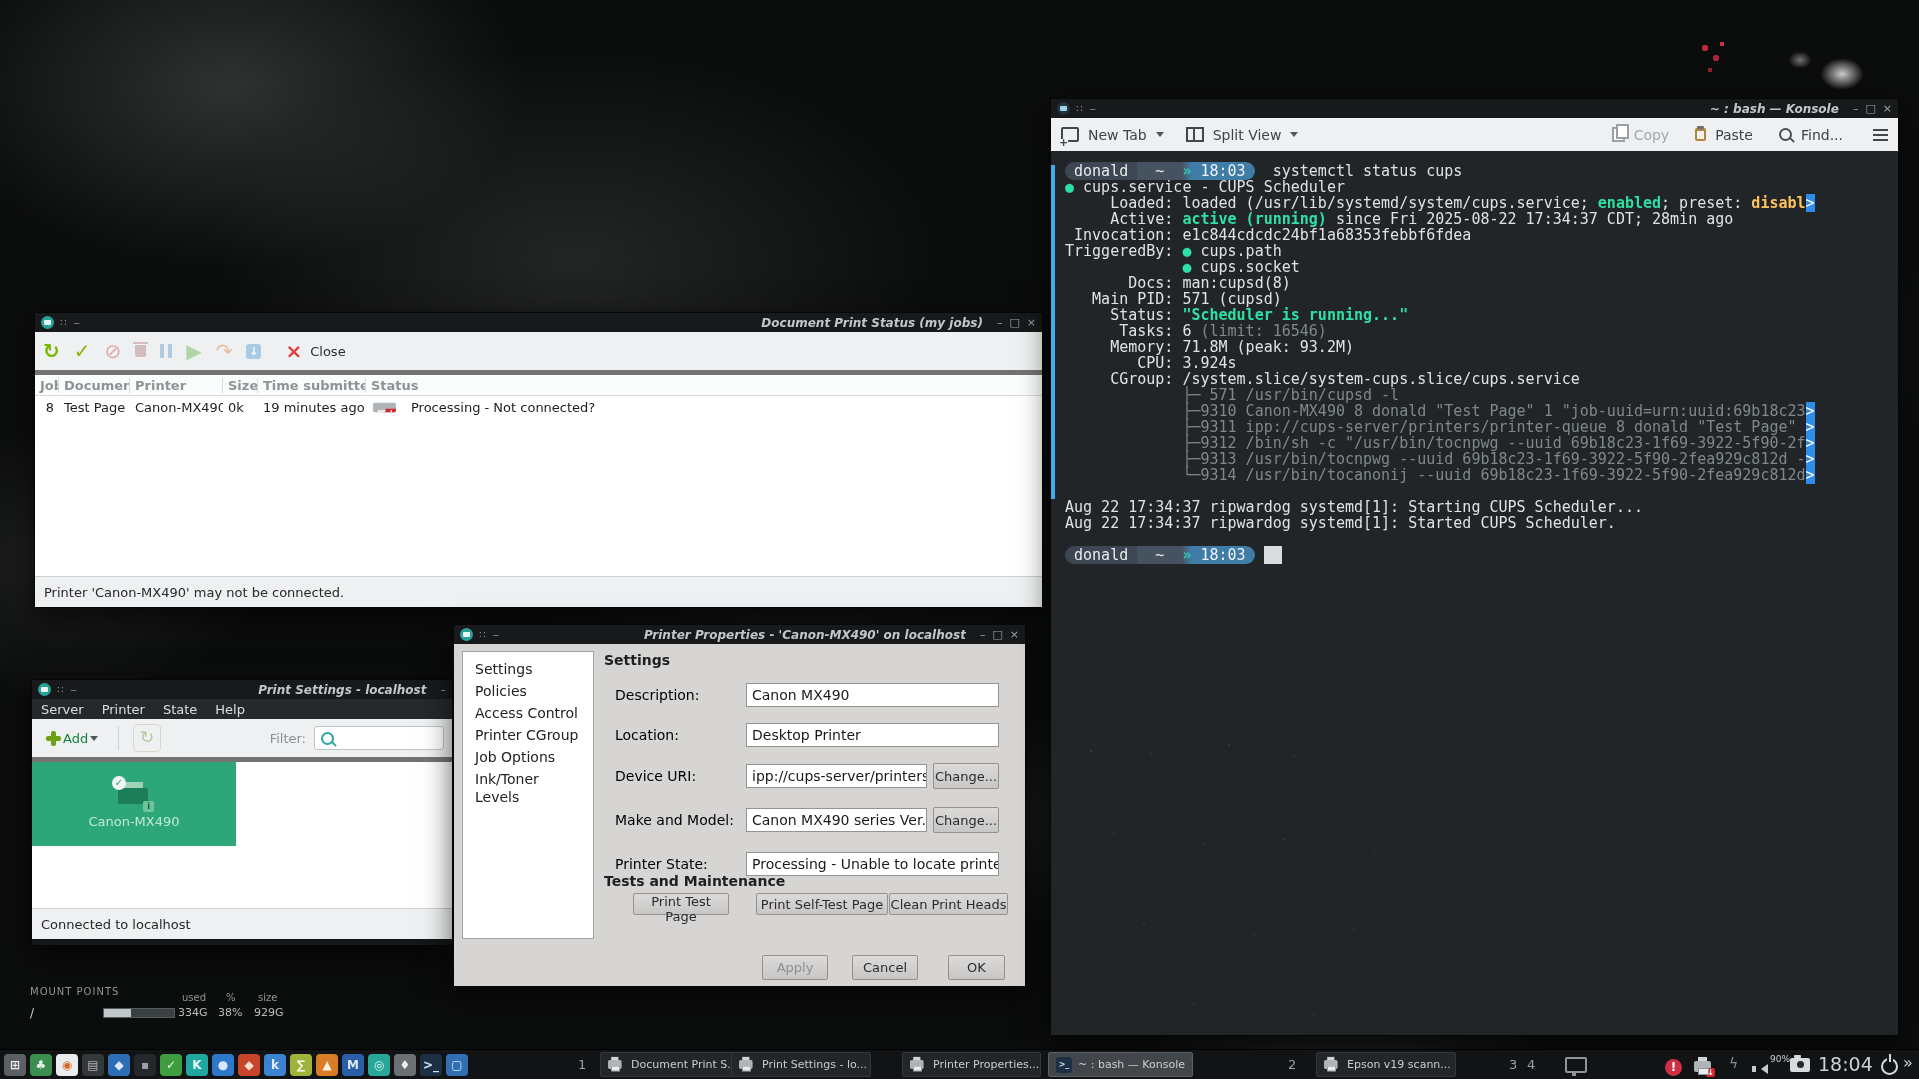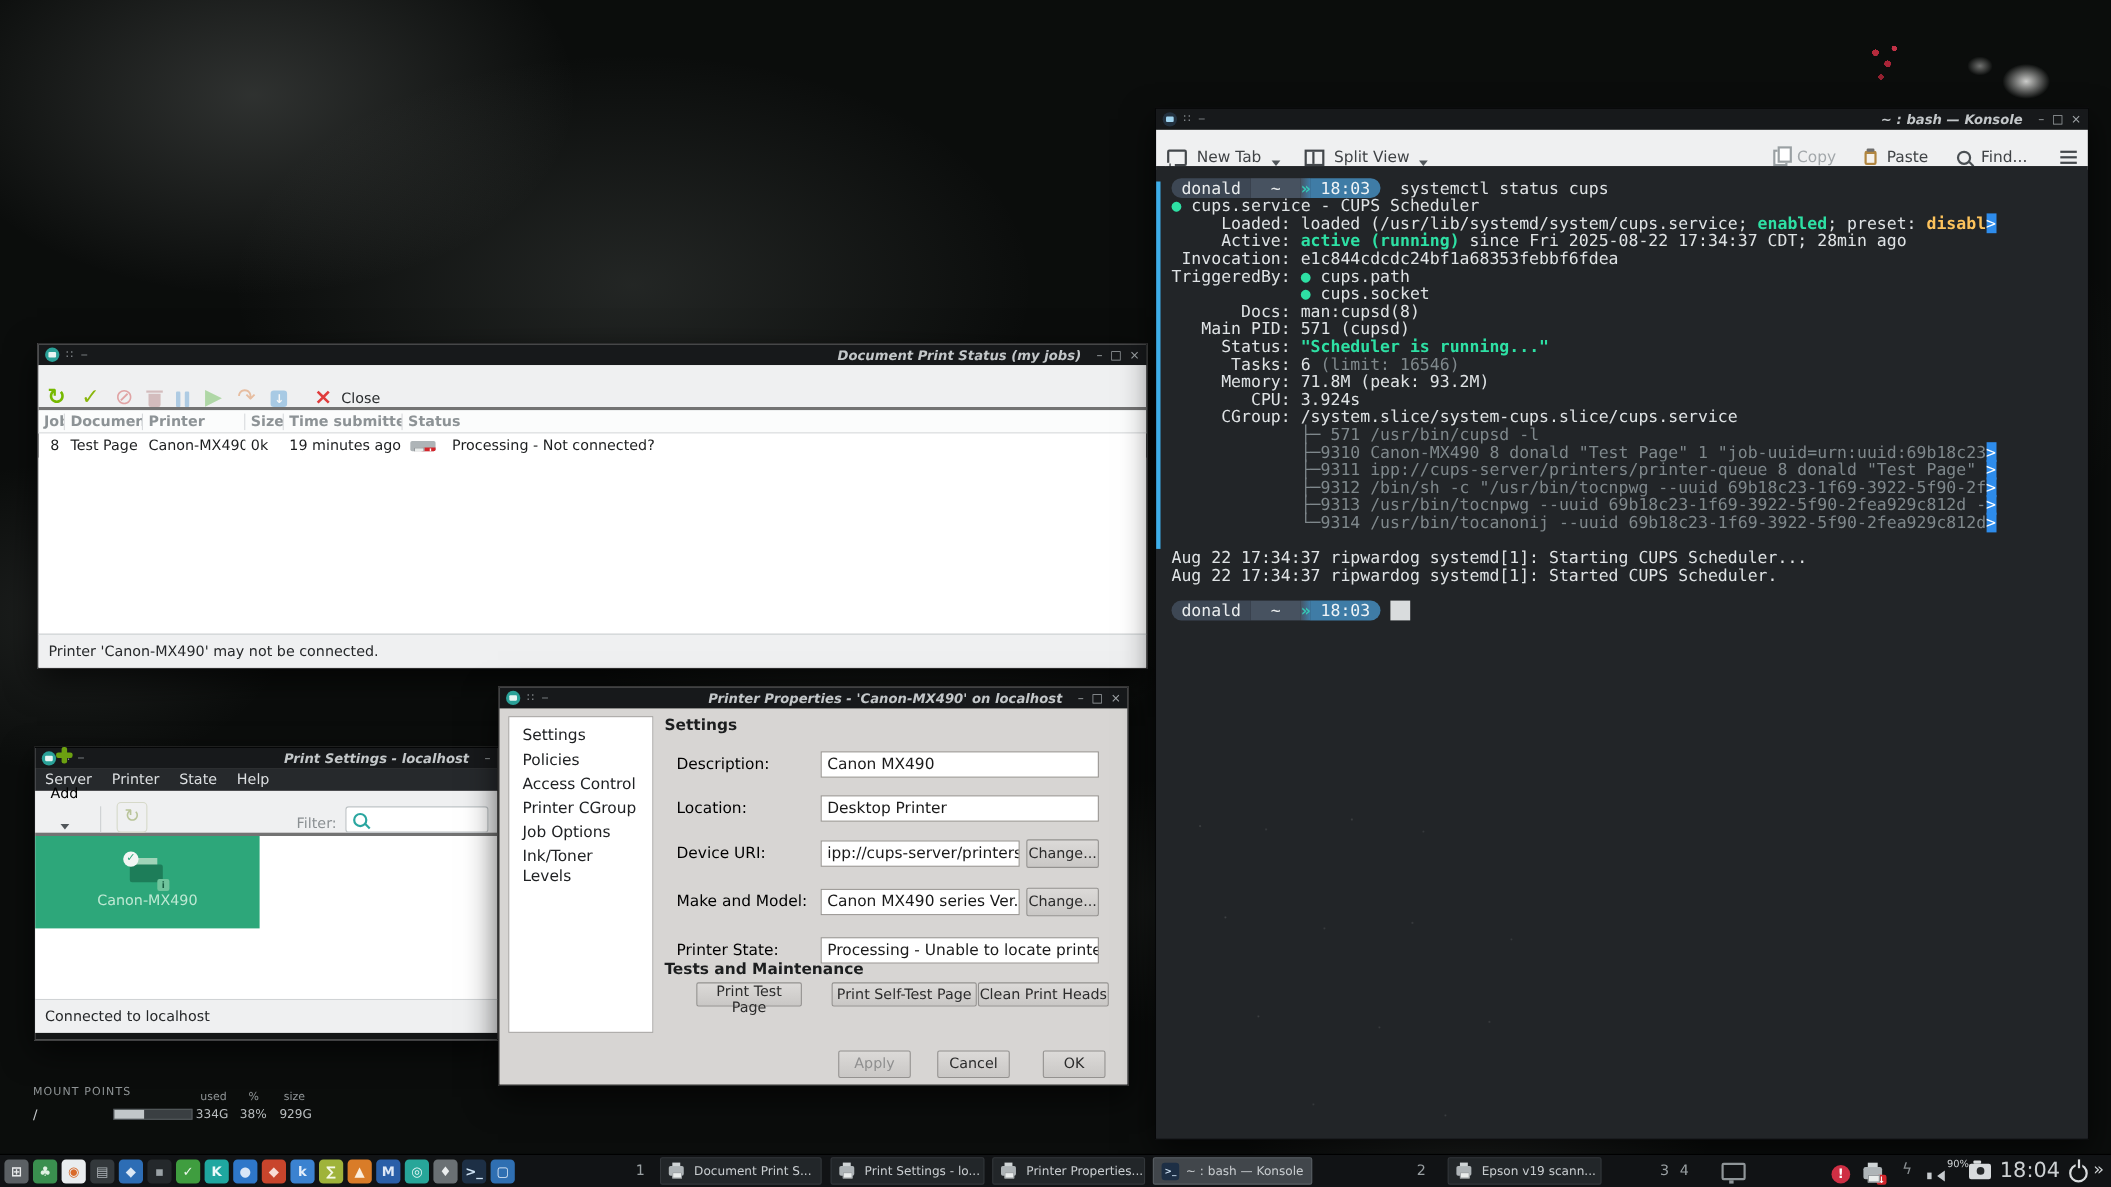--- a/index.html
+++ b/index.html
@@ -25,21 +25,21 @@
   .win{position:absolute;border:1px solid #050607;box-shadow:0 10px 28px rgba(0,0,0,.65);background:#fff;}
   .tb{height:19px;background:#17191b;color:#b9bec1;display:flex;align-items:center;padding:0 6px;gap:6px;font-size:12px;}
   .tb .glyph{color:#8d9296;font-size:10px;letter-spacing:1px;}
   .tb .title{margin-left:auto;font-style:italic;font-weight:bold;color:#c3c7c9;white-space:nowrap;overflow:hidden;}
   .tb .btns{display:flex;gap:7px;color:#9fa4a7;font-size:11px;margin-left:8px;}
   .tb .btns span{cursor:default;}
   .appico{width:13px;height:13px;border-radius:7px;background:#2aa198;position:relative;flex:0 0 auto;}
   .appico::after{content:"";position:absolute;left:3px;top:4px;width:7px;height:5px;background:#e8f6f4;border-radius:1px;}
   .appico.dark{background:#23313f;}
   .appico.dark::after{background:#9fd4f0;}
-  .toolbar{background:#eff0f1;border-bottom:3px solid #737373;display:flex;align-items:flex-end;}
+  .toolbar{background:#eff0f1;border-bottom:5px solid #737373;display:flex;align-items:center;}
   .statusbar{background:#eff0f1;border-top:1px solid #ccd0d2;color:#26282a;font-size:13px;display:flex;align-items:center;padding:0 9px;}
   
   .ico-printer{position:relative;width:17px;height:11px;background:#aeb4b7;border-radius:2px;display:inline-block;}
   .ico-printer::before{content:"";position:absolute;top:-4px;left:4px;width:9px;height:4px;background:#cfd4d6;}
   .ico-printer::after{content:"";position:absolute;bottom:-3px;left:4px;width:9px;height:5px;background:#e9eceb;border:1px solid #8f9598;}
   .badge{position:absolute;right:-4px;bottom:-5px;width:9px;height:9px;background:#d4262c;border-radius:2px;color:#fff;
     font-size:8px;line-height:9px;text-align:center;font-weight:bold;}
   .ico-plus{position:relative;width:15px;height:15px;display:inline-block;}
   .ico-plus::before,.ico-plus::after{content:"";position:absolute;background:#6ca111;border-radius:2px;}
   .ico-plus::before{left:0;top:5px;width:15px;height:5px;}
@@ -124,21 +124,21 @@
   #prnstat .c3{width:35px;flex:0 0 auto;box-sizing:border-box;}
   #prnstat .c4{width:108px;flex:0 0 auto;box-sizing:border-box;}
   #prnstat .c5{flex:1;border-right:none!important;}
   #prnstat .list{flex:1;background:#fff;}
   #prnstat .statusbar{height:30px;}
   .statcell{display:flex;align-items:center;gap:8px;}
   
   #psett{left:31px;top:679px;width:420px;height:265px;display:flex;flex-direction:column;background:#fff;}
   #psett .menubar{height:20px;background:#26292c;color:#dcdfe1;font-size:13px;display:flex;align-items:center;gap:18px;padding:0 9px;}
   #psett .toolbar{height:38px;padding:0 8px;gap:8px;}
-  .addbtn{display:flex;align-items:center;gap:20px;font-size:13px;color:#000000;padding:3px 6px;border-radius:3px;flex-direction:column;}
+  .addbtn{display:flex;align-items:center;gap:2px;font-size:13px;color:#15803d;padding:3px 6px;border-radius:3px;}
   .tsep{width:1px;height:24px;background:#ccd0d2;margin:0 6px;}
   .refresh-dis{width:26px;height:26px;border:1px solid #d6d9c9;border-radius:4px;color:#b9c49a;font-size:17px;text-align:center;line-height:24px;}
   #psett .filterlbl{margin-left:auto;color:#8b9093;font-size:13px;}
   .searchbox{display:flex;align-items:center;gap:5px;background:#fff;border:1px solid #bfc4c6;border-radius:3px;height:24px;width:130px;padding:0 6px;box-sizing:border-box;}
   #psett .main{flex:1;background:#fff;position:relative;}
   .ptile{position:absolute;left:0;top:0;width:204px;height:84px;background:#2da77a;display:flex;flex-direction:column;align-items:center;justify-content:center;gap:4px;}
   .ptile .nm{color:#bfe9d4;font-size:13px;}
   .tileico{position:relative;width:40px;height:30px;}
   .tileico .bodyp{position:absolute;left:4px;top:8px;width:30px;height:16px;background:#1d7d59;border-radius:2px;}
   .tileico .paper{position:absolute;left:9px;top:2px;width:20px;height:8px;background:#9fd4b8;}
@@ -403,21 +403,21 @@
     <span class="vl" style="left:224px;">929G</span>
   </div>
 
   <div id="taskbar">
     <span id="launchers"><span class="lch" style="left: 4px; background: rgb(91, 96, 100); color: rgb(232, 234, 235);">⊞</span><span class="lch" style="left: 30px; background: rgb(58, 143, 79); color: rgb(223, 240, 226);">♣</span><span class="lch" style="left: 56px; background: rgb(233, 237, 239); color: rgb(217, 106, 42);">◉</span><span class="lch" style="left: 82px; background: rgb(51, 56, 59); color: rgb(174, 180, 184);">▤</span><span class="lch" style="left: 108px; background: rgb(45, 109, 181); color: rgb(220, 232, 245);">◆</span><span class="lch" style="left: 134px; background: rgb(36, 40, 43); color: rgb(154, 161, 165);">▪</span><span class="lch" style="left: 160px; background: rgb(63, 157, 63); color: rgb(234, 246, 234);">✓</span><span class="lch" style="left: 186px; background: rgb(31, 167, 160); color: rgb(234, 250, 250);">K</span><span class="lch" style="left: 212px; background: rgb(46, 119, 201); color: rgb(216, 230, 247);">●</span><span class="lch" style="left: 238px; background: rgb(200, 69, 44); color: rgb(247, 221, 214);">◆</span><span class="lch" style="left: 264px; background: rgb(59, 130, 208); color: rgb(227, 238, 251);">k</span><span class="lch" style="left: 290px; background: rgb(159, 179, 58); color: rgb(244, 248, 228);">∑</span><span class="lch" style="left: 316px; background: rgb(217, 124, 40); color: rgb(251, 238, 222);">▲</span><span class="lch" style="left: 342px; background: rgb(42, 95, 168); color: rgb(221, 232, 246);">M</span><span class="lch" style="left: 368px; background: rgb(39, 166, 153); color: rgb(226, 246, 244);">◎</span><span class="lch" style="left: 394px; background: rgb(106, 112, 116); color: rgb(236, 238, 239);">♦</span><span class="lch" style="left: 420px; background: rgb(29, 47, 69); color: rgb(207, 227, 245);">&gt;_</span><span class="lch" style="left: 446px; background: rgb(47, 111, 178); color: rgb(225, 236, 248);">▢</span></span>
     <span class="dnum" style="left:578px;">1</span>
     <span class="task" style="left:600px;width:147px;">
       <span class="ico-printer mini"></span>
       <span>Document Print S...</span>
     </span>
-    <span class="task" style="left:755px;width:140px;">
+    <span class="task" style="left:731px;width:140px;">
       <span class="ico-printer mini"></span>
       <span>Print Settings - lo...</span>
     </span>
     <span class="task" style="left:902px;width:139px;">
       <span class="ico-printer mini"></span>
       <span>Printer Properties...</span>
     </span>
     <span class="task active" style="left:1048px;width:145px;">
       <span class="kico">&gt;_</span>
       <span>~ : bash — Konsole</span>

